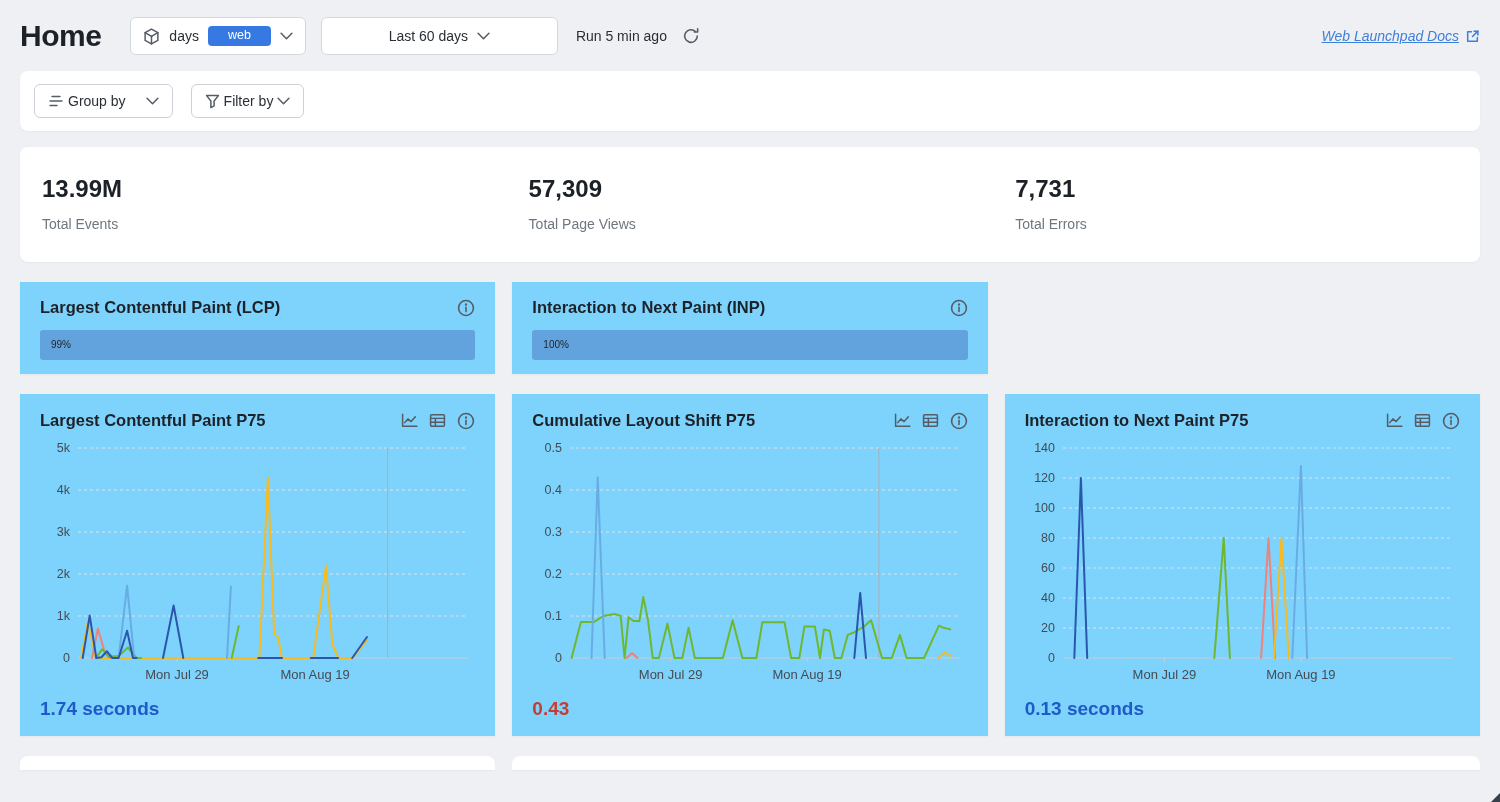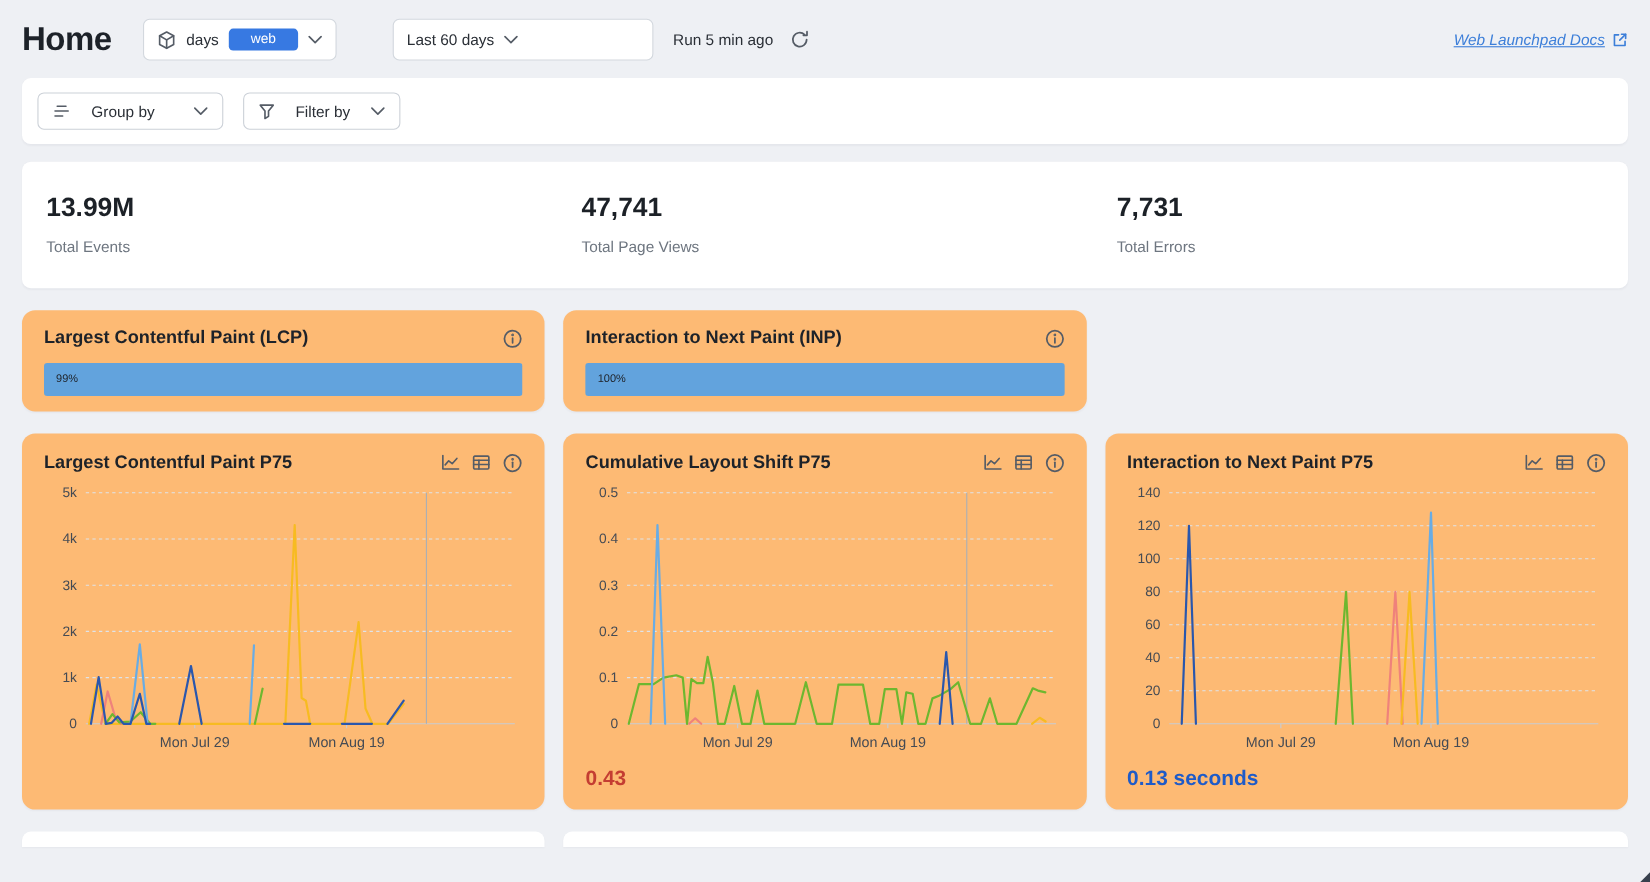--- a/index.html
+++ b/index.html
@@ -11,52 +11,52 @@
     position: relative;
   }
   
   .hdr { display: flex; align-items: center; padding: 17px 20px 14px 20px; gap: 15px; }
   .hdr h1 { font-size: 30px; font-weight: 700; letter-spacing: -0.5px; margin-right: 14px; text-align: center; }
   .dd {
     background: #fff; border: 1px solid #d3d8de; border-radius: 6px;
     display: flex; align-items: center; gap: 9px; padding: 8px 12px;
     font-size: 14px; color: #2a2f36; cursor: pointer; height: 38px;
   }
-  .dd.time { width: 237px; justify-content: flex-start; margin-left: 36px; }
+  .dd.time { width: 237px; justify-content: center; }
   .badge {
     background: #3779e2; color: #fff; font-size: 12.5px; border-radius: 4px;
     padding: 2px 20px 3px; line-height: 1.2;
   }
   .runtxt { font-size: 14px; color: #2a2f36; margin-left: 3px; }
   .icon { display: inline-flex; align-items: center; }
   .spacer { flex: 1; }
   .doclink { display: flex; align-items: center; gap: 6px; color: #3d7fd9; font-size: 14px; }
   .doclink a { color: #3d7fd9; text-decoration: underline; cursor: pointer; font-style: italic; }
   
   .filterbar {
     background: #fff; border-radius: 8px; margin: 2px 20px 0; padding: 13px 14px;
     display: flex; gap: 18px; box-shadow: 0 1px 2px rgba(20,30,40,.04);
   }
   .fbtn {
     background: #fff; border: 1px solid #ccd1d8; border-radius: 6px;
-    display: flex; align-items: center; gap: 19px; padding: 8px 13px;
+    display: flex; align-items: center; gap: 4px; padding: 8px 13px;
     font-size: 14px; color: #2a2f36; cursor: pointer; font-family: inherit;
   }
   
   .stats {
     background: #fff; border-radius: 8px; margin: 16px 20px 0; padding: 28px 0 30px;
     display: flex; box-shadow: 0 1px 2px rgba(20,30,40,.04);
   }
   .stat { width: 33.33%; padding-left: 22px; }
   .stat .num { font-size: 24px; font-weight: 700; color: #1c2127; }
   .stat .lab { font-size: 14px; color: #6e7680; margin-top: 13px; }
   
   .row3 { display: grid; grid-template-columns: 1fr 1fr 1fr; gap: 17px; margin: 20px 20px 0; }
   .card {
-    background: #fdba74; border-radius: 12px; padding: 16px 20px;
+    background: #7dd3fc; border-radius: 0; padding: 16px 20px;
     box-shadow: 0 1px 2px rgba(20,30,40,.04);
   }
   .cardhead { display: flex; align-items: center; justify-content: space-between; }
   .cardtitle { font-size: 16.5px; font-weight: 700; color: #1d2229; }
   .iconrow { display: flex; align-items: center; gap: 11px; color: #6b7280; }
   
   .vitalcard { padding-bottom: 14px; }
   .bar {
     margin-top: 13px; height: 30px; border-radius: 3px; overflow: hidden;
     display: flex; position: relative; background: #e9edf1;
@@ -164,21 +164,21 @@
     </span>
   </button>
 </div>
 
 <section class="stats">
   <div class="stat">
     <div class="num">13.99M</div>
     <div class="lab">Total Events</div>
   </div>
   <div class="stat">
-    <div class="num">47,741</div>
+    <div class="num">57,309</div>
     <div class="lab">Total Page Views</div>
   </div>
   <div class="stat">
     <div class="num">7,731</div>
     <div class="lab">Total Errors</div>
   </div>
 </section>
 
 <section class="row3">
   <div class="card vitalcard">
@@ -267,20 +267,21 @@
         <polyline points="55.9,222.0 62.2,213.2 68.4,220.7 78.6,219.9 87.9,211.5 96.5,222.0 101.2,222.0" fill="none" stroke="#6eb72f" stroke-width="2" stroke-linejoin="round" stroke-linecap="round"></polyline>
         <polyline points="191.7,222.0 198.7,190.1" fill="none" stroke="#6eb72f" stroke-width="2" stroke-linejoin="round" stroke-linecap="round"></polyline>
         <polyline points="78.6,222.0 87.1,149.8 94.2,222.0" fill="none" stroke="#69ace4" stroke-width="2" stroke-linejoin="round" stroke-linecap="round"></polyline>
         <polyline points="187.0,222.0 190.9,150.6" fill="none" stroke="#69ace4" stroke-width="2" stroke-linejoin="round" stroke-linecap="round"></polyline>
         <polyline points="42.7,222.0 49.7,179.6 56.3,222.0 61.4,221.2 66.9,215.3 72.3,222.0 78.6,222.0 87.1,194.7 93.0,222.0 96.5,222.0" fill="none" stroke="#2a57ad" stroke-width="2" stroke-linejoin="round" stroke-linecap="round"></polyline>
         <polyline points="123.0,222.0 133.6,169.5 143.3,222.0" fill="none" stroke="#2a57ad" stroke-width="2" stroke-linejoin="round" stroke-linecap="round"></polyline>
         <polyline points="218.2,222.0 242.0,222.0" fill="none" stroke="#2a57ad" stroke-width="2" stroke-linejoin="round" stroke-linecap="round"></polyline>
         <polyline points="270.8,222.0 298.1,222.0" fill="none" stroke="#2a57ad" stroke-width="2" stroke-linejoin="round" stroke-linecap="round"></polyline>
         <polyline points="312.2,222.0 327.0,201.0" fill="none" stroke="#2a57ad" stroke-width="2" stroke-linejoin="round" stroke-linecap="round"></polyline>
       </svg>
+    <div class="bigval" style="color: rgb(30, 91, 200);">1.74 seconds</div>
   </div>
 
   <div class="card chartcard">
     <div class="cardhead">
       <span class="cardtitle">Cumulative Layout Shift P75</span>
       <span class="iconrow">
         <span class="icon">
           <svg class="ic" width="17" height="15" viewBox="0 0 16 14">
               <path d="M1.5 1 V12.5 H15"></path>
               <polyline points="3.5,9 6.5,5.5 9.5,8 13.5,3.5"></polyline>

